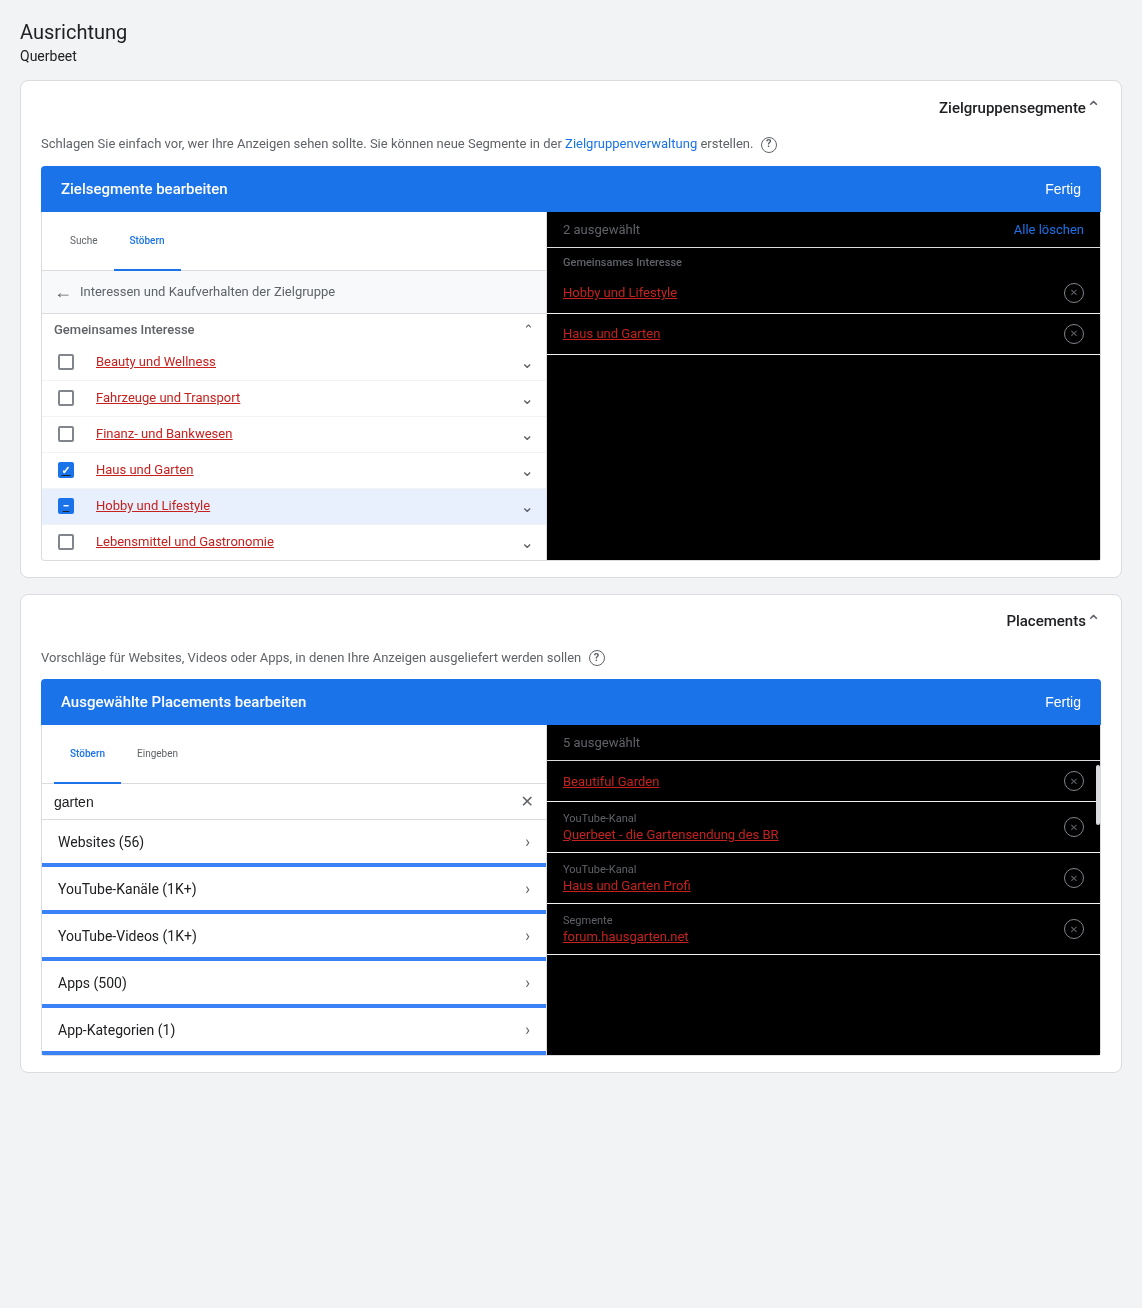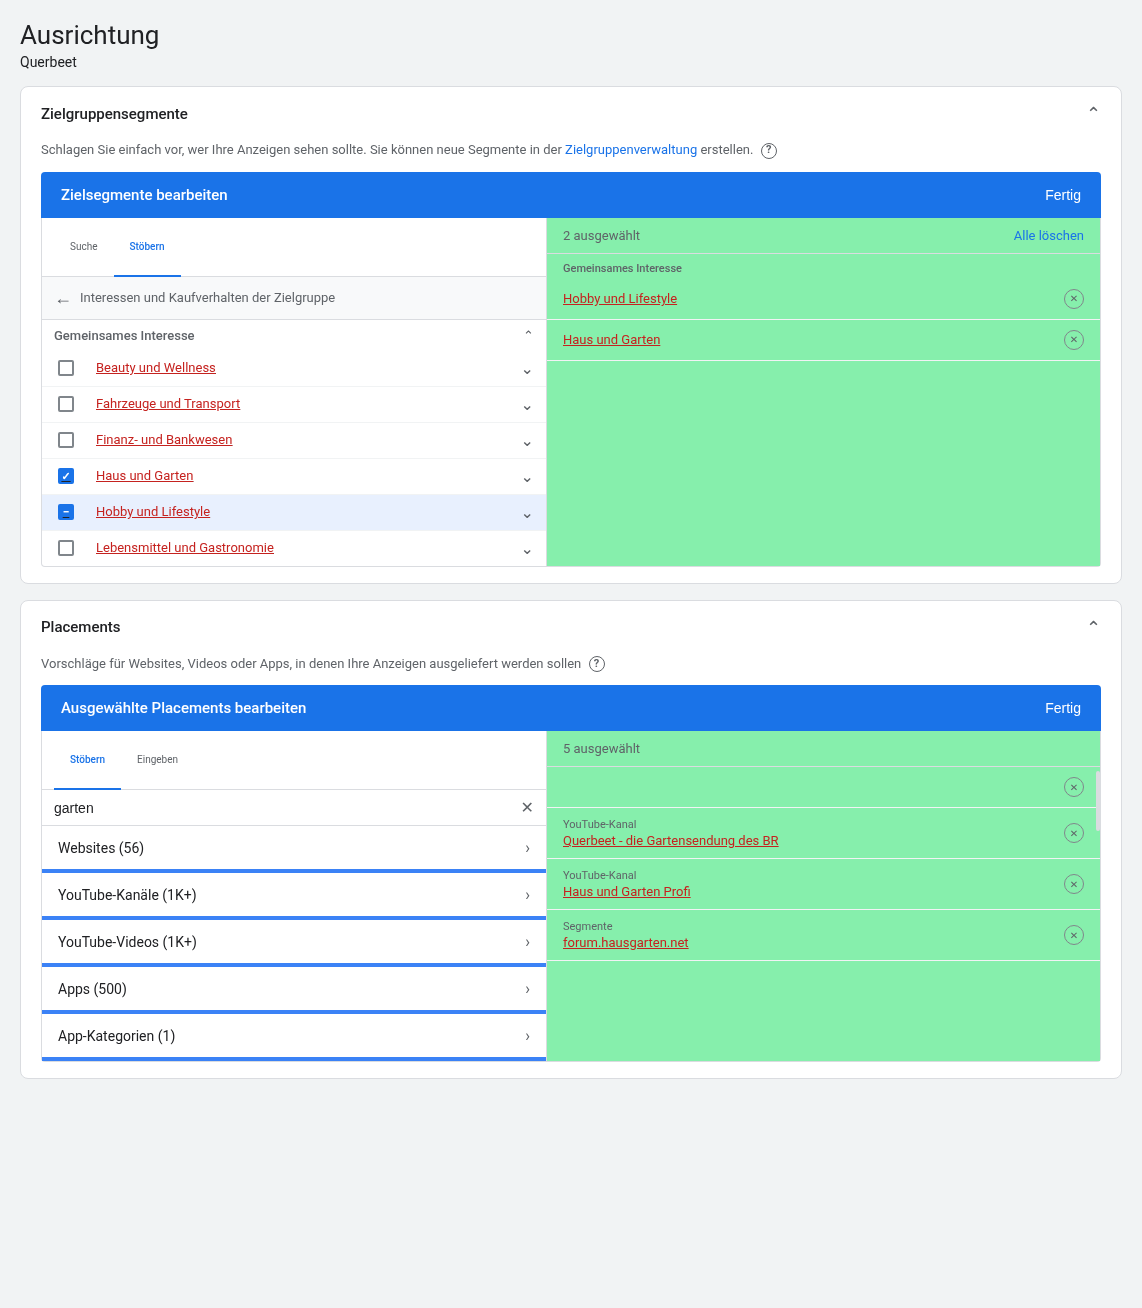--- a/index.html
+++ b/index.html
@@ -4,40 +4,40 @@
   <style>
     * { box-sizing: border-box; margin: 0; padding: 0; }
     body {
       font-family: 'Roboto', Arial, sans-serif;
       font-size: 14px;
       color: #202124;
       background: #f1f3f4;
       padding: 20px;
     }
     .page-title {
-      font-size: 26px;
+      font-size: 20px;
       font-weight: 400;
       margin-bottom: 4px;
       color: #202124;
     }
     .page-subtitle {
       font-size: 14px;
       color: #202124;
       margin-bottom: 16px;
     }
     .card {
       background: #fff;
       border-radius: 8px;
       margin-bottom: 16px;
       border: 1px solid #dadce0;
     }
     .card-header {
       display: flex;
       align-items: center;
-      justify-content: space-between;
+      justify-content: flex-end;
       padding: 16px 20px;
       cursor: pointer;
     }
     .card-header-title {
       font-size: 15px;
       font-weight: 500;
       color: #202124;
     }
     .chevron-icon {
       color: #5f6368;
@@ -83,21 +83,21 @@
       border-top: none;
       border-radius: 0 0 4px 4px;
     }
     .left-panel {
       flex: 0 0 505px;
       border-right: 1px solid #dadce0;
       overflow: hidden;
     }
     .right-panel {
       flex: 1;
-      background: #86efac;
+      background: #000000;
       padding: 0;
       position: relative;
     }
     .tabs {
       display: flex;
       border-bottom: 1px solid #dadce0;
       padding: 0 12px;
     }
     .tab {
       padding: 23px 16px;
@@ -513,20 +513,21 @@
         </div>
       </div>
 
       <div class="right-panel">
         <div class="right-panel-header">
           <span class="selected-count">5 ausgewählt</span>
         </div>
 
         <div class="right-placement-row">
           <div class="right-placement-info">
+            <div class="placement-name">Beautiful Garden</div>
           </div>
           <div class="remove-icon"></div>
         </div>
         <div class="right-placement-row">
           <div class="right-placement-info">
             <div class="placement-type-label">YouTube-Kanal</div>
             <div class="placement-name">Querbeet - die Gartensendung des BR</div>
           </div>
           <div class="remove-icon"></div>
         </div>

